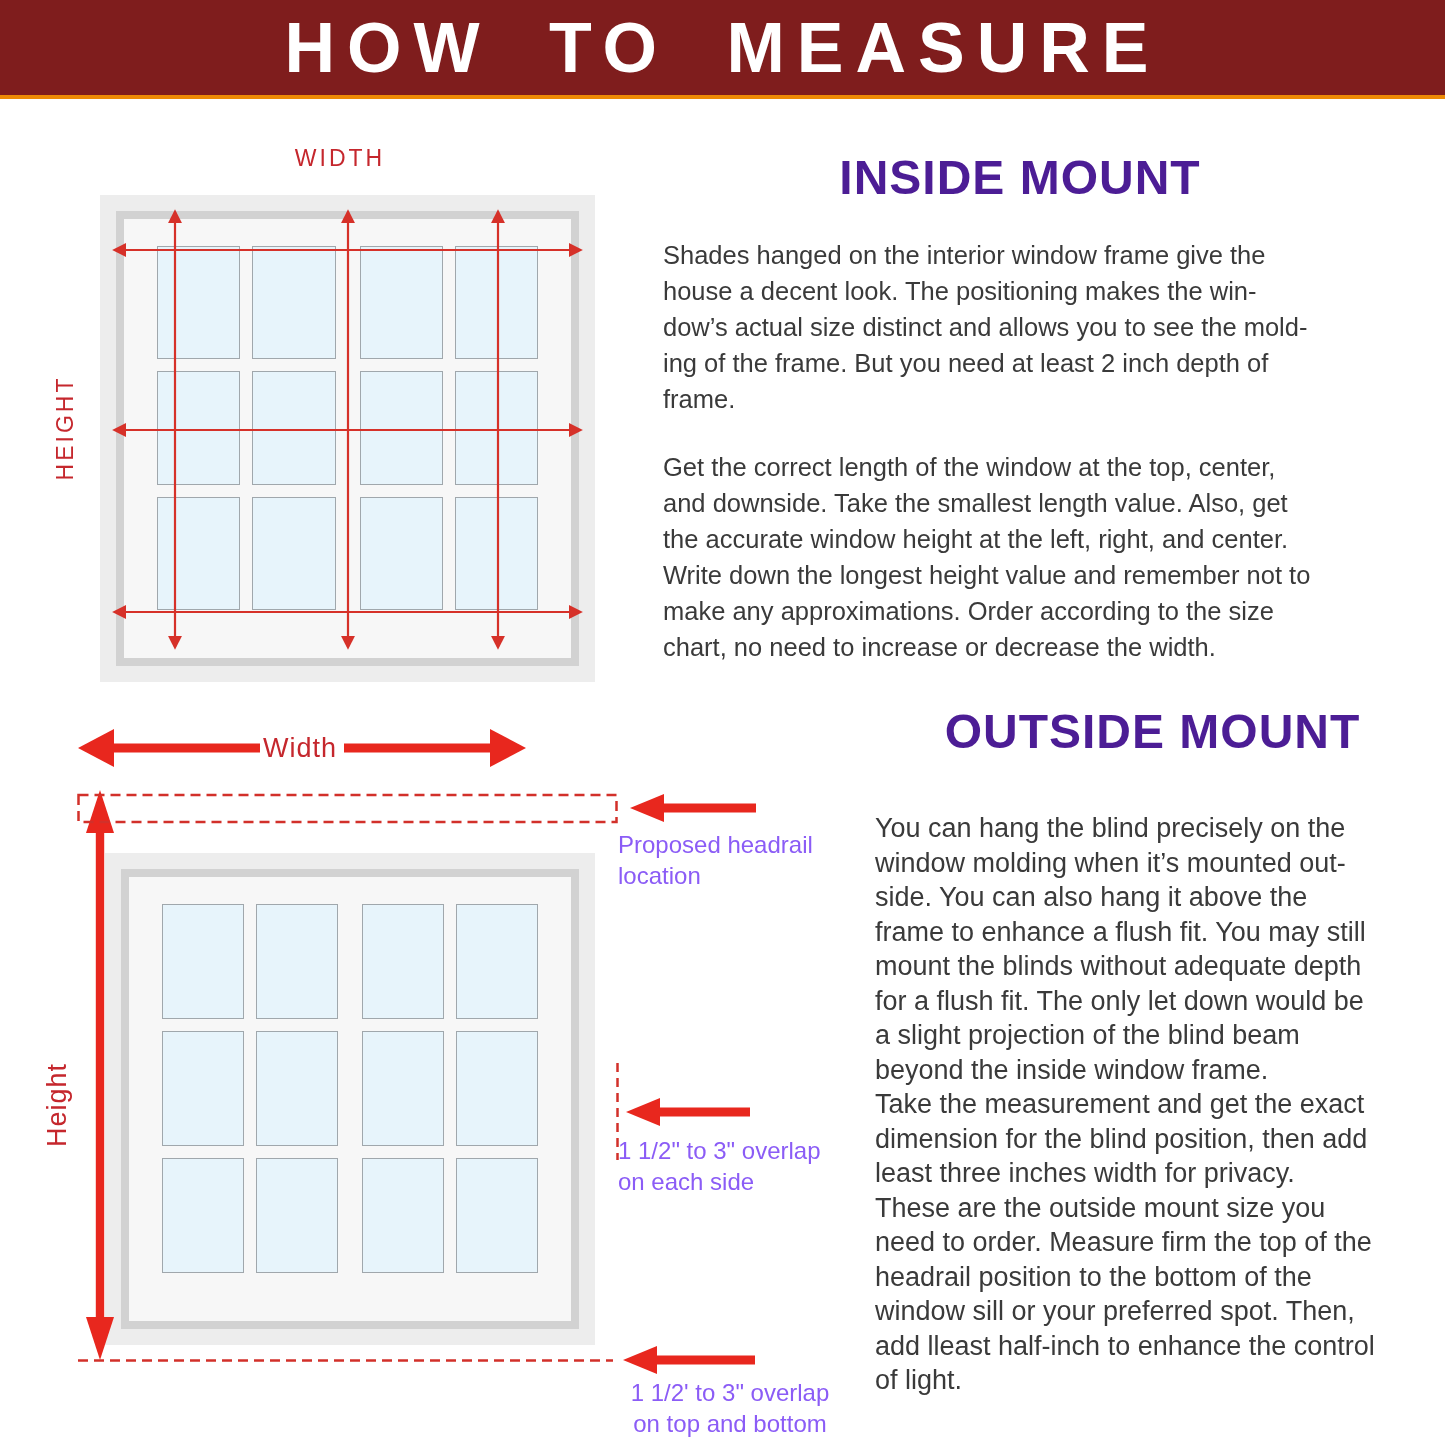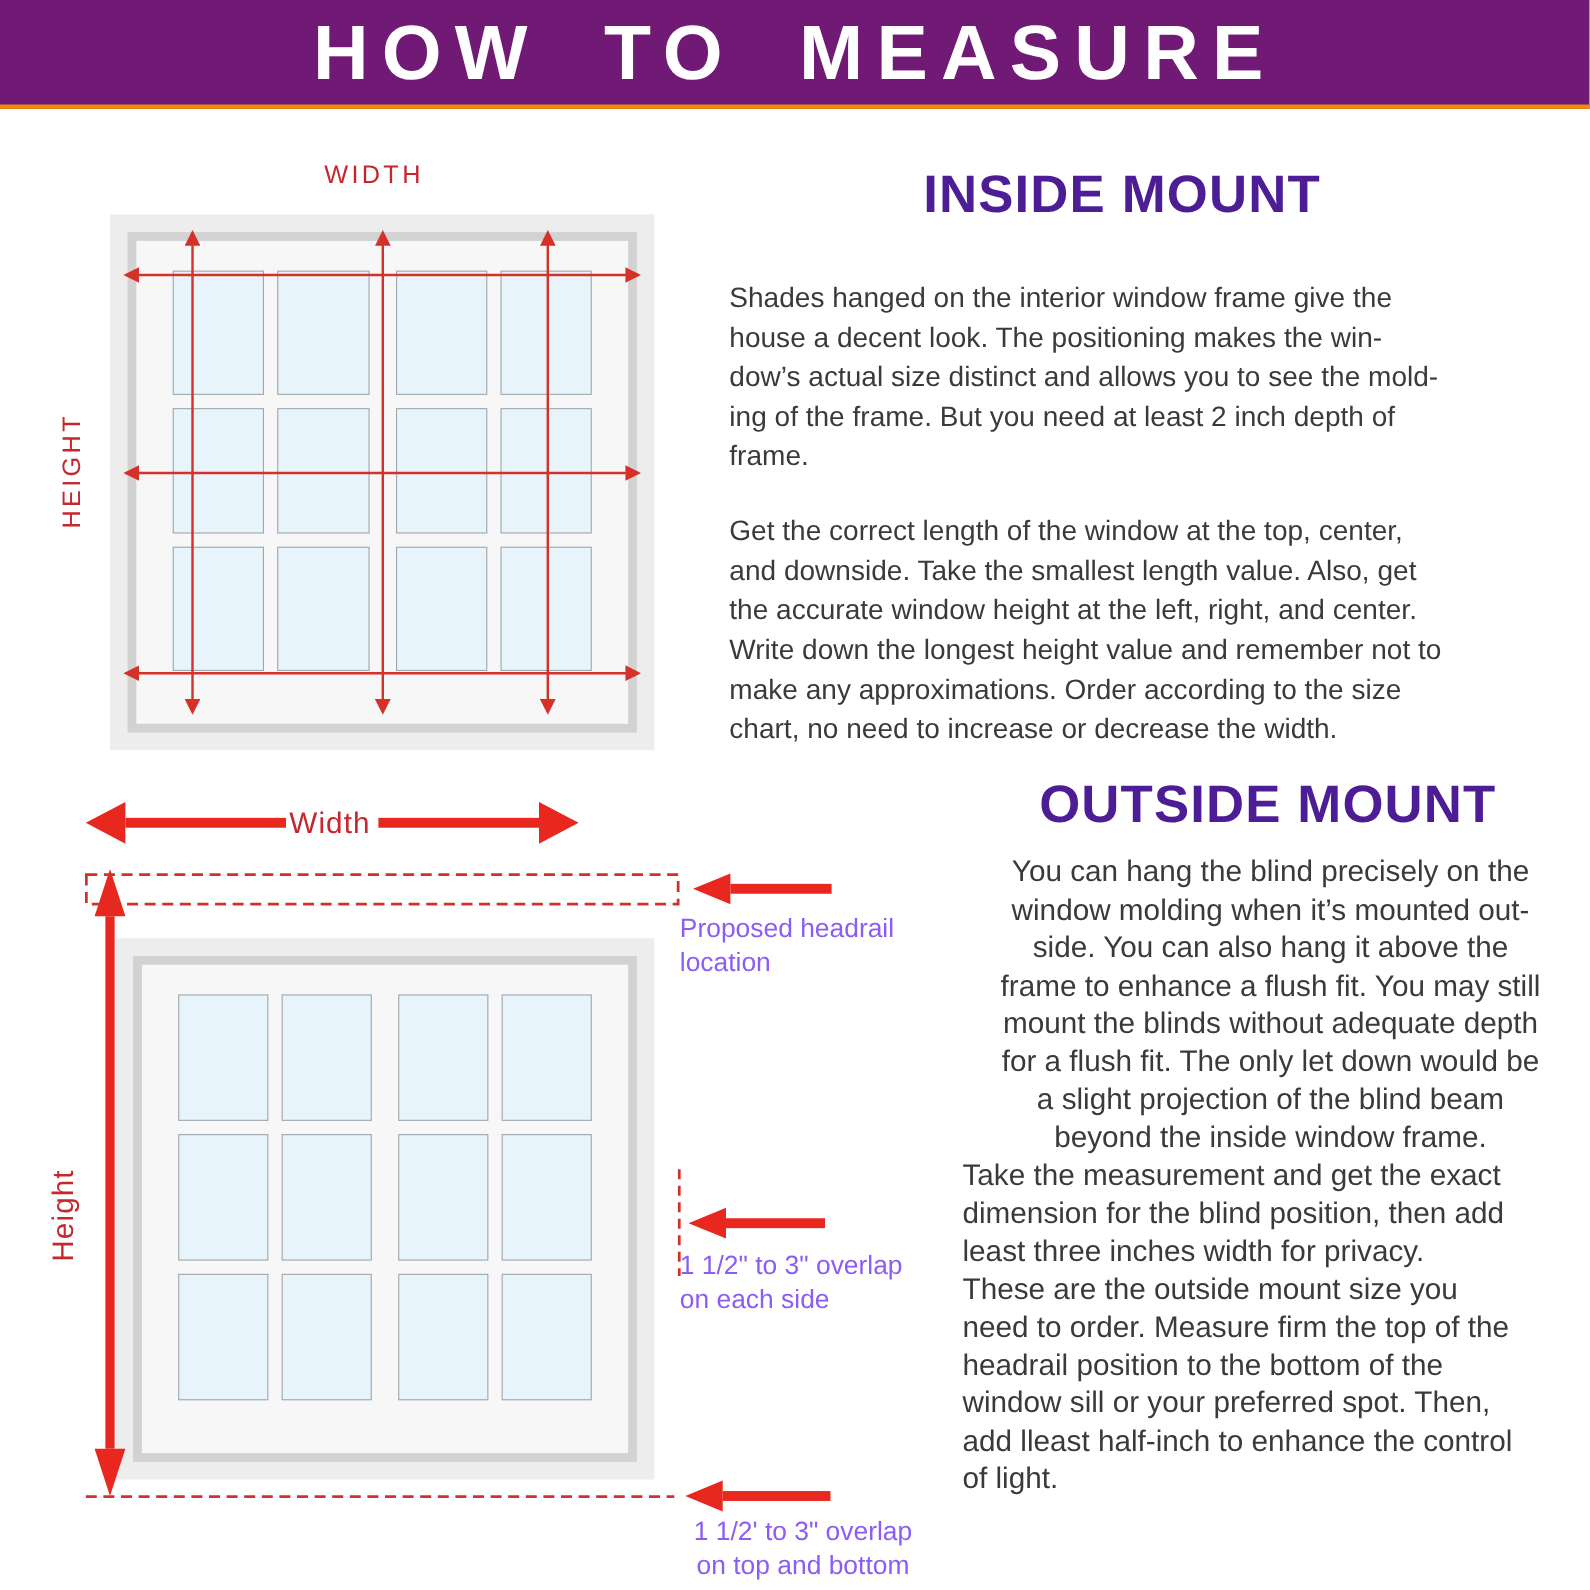--- a/index.html
+++ b/index.html
@@ -5,21 +5,21 @@
   html,body{margin:0;padding:0;}
   body{
     width:1445px;height:1445px;position:relative;overflow:hidden;
     background:#ffffff;
     font-family:"Liberation Sans", sans-serif;
     -webkit-font-smoothing:antialiased;
   }
   
   .banner{
     position:absolute;left:0;top:0;width:1445px;height:95px;
-    background:#701a75;border-bottom:4px solid #ED8A06;
+    background:#7f1d1d;border-bottom:4px solid #ED8A06;
     display:flex;align-items:center;justify-content:center;
   }
   .banner h1{
     margin:0;color:#ffffff;font-size:70px;font-weight:bold;
     letter-spacing:12px;word-spacing:26px;white-space:nowrap;
   }
   
   .diagram{position:absolute;text-decoration:underline;}
   #inside-diagram{left:30px;top:120px;width:600px;height:580px;}
   #outside-diagram{left:30px;top:705px;width:860px;height:740px;}
@@ -50,25 +50,25 @@
   #inside-section{left:650px;top:150px;width:740px;}
   #outside-section{left:860px;top:704px;width:575px;}
   .mount-heading{
     margin:0;color:#4c1d95;font-weight:bold;font-size:48px;letter-spacing:1px;
     text-align:center;white-space:nowrap;
   }
   .body-par{
     margin:0;color:#3A3A3A;white-space:pre-line;
   }
   #inside-section .body-par{font-size:25.5px;line-height:36px;padding-left:13px;}
-  #inside-section .par1{margin-top:48px;}
+  #inside-section .par1{margin-top:32px;}
   #inside-section .par2{margin-top:32px;}
   #outside-section .mount-heading{padding-left:10px;}
   #outside-section .body-par{font-size:27px;line-height:34.5px;padding-left:15px;}
-  #outside-section .par1{margin-top:16px;text-align:center;}
+  #outside-section .par1{margin-top:52px;}
   #outside-section .par2{}
 </style>
 </head>
 <body>
 
 <div class="banner">
   <h1>HOW TO MEASURE</h1>
 </div>
 
 <div class="diagram" id="inside-diagram">

